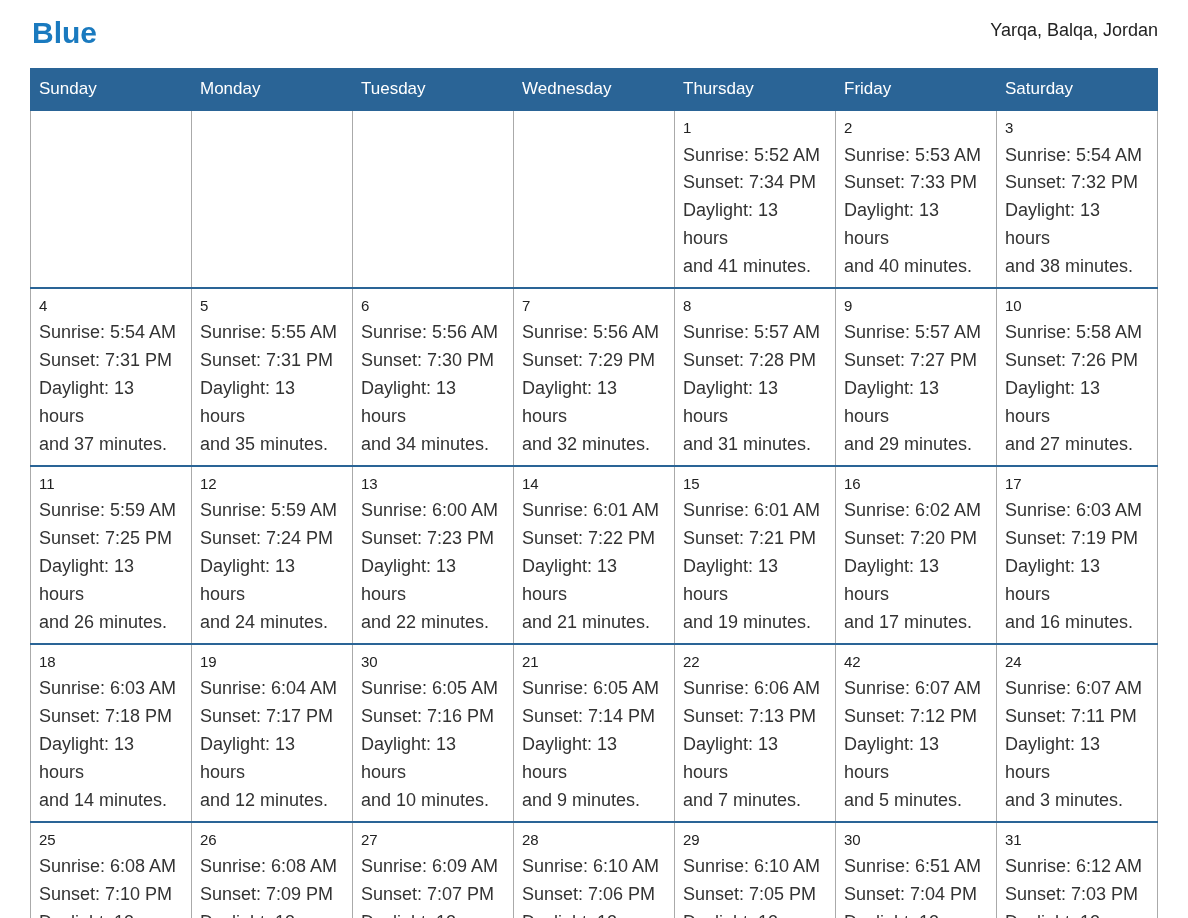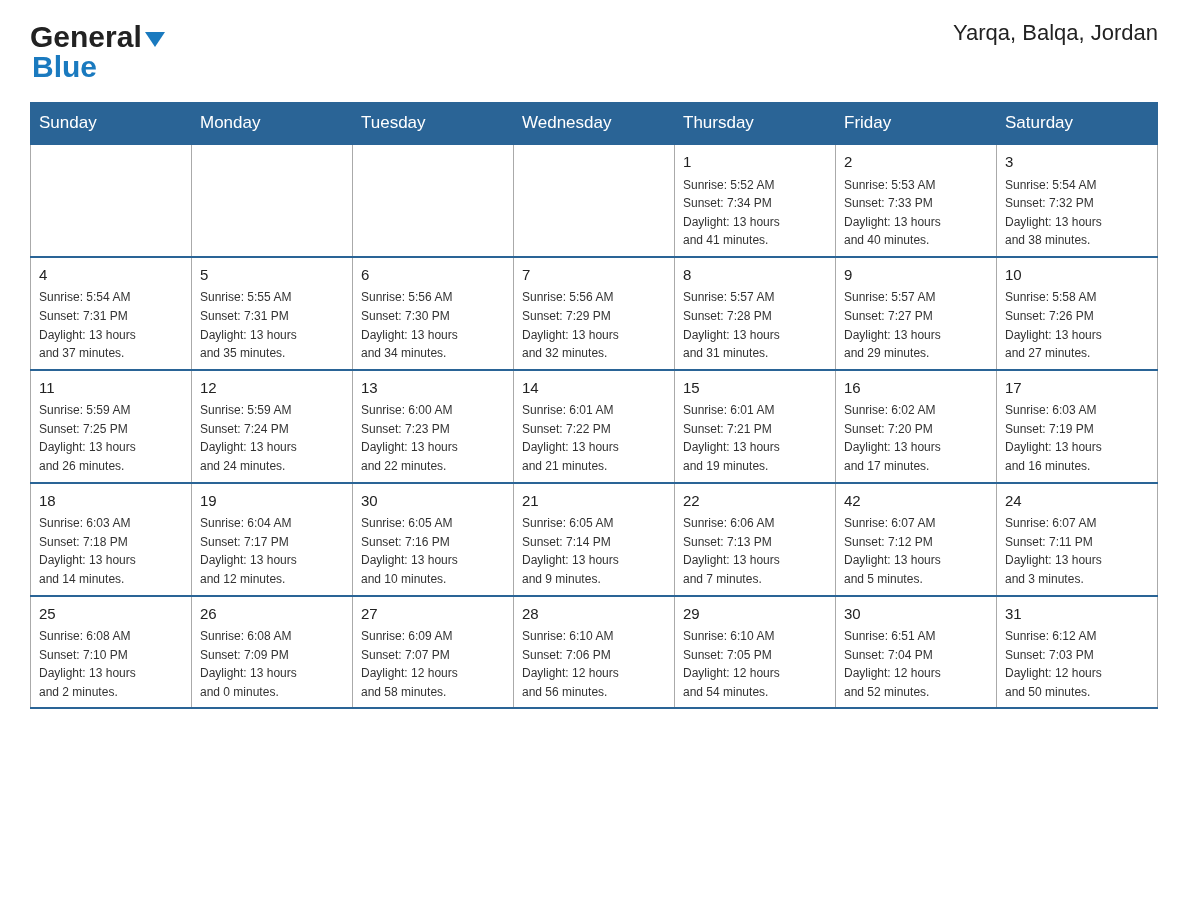--- a/index.html
+++ b/index.html
@@ -25,21 +25,21 @@
     .title-block {
       text-align: right;
     }
     .title-block h1 {
       font-size: 52px;
       font-weight: normal;
       color: #222;
       line-height: 1.1;
     }
     .title-block h2 {
-      font-size: 22px;
+      font-size: 18px;
       font-weight: normal;
       color: #222;
     }
     .calendar {
       width: 100%;
       border-collapse: collapse;
       border: 1px solid #2a6496;
     }
     .calendar th {
       background-color: #2a6496;
@@ -64,37 +64,33 @@
       border-bottom: 2px solid #2a6496;
     }
     .day-number {
       font-size: 15px;
       font-weight: normal;
       color: #222;
       display: block;
       margin-bottom: 2px;
     }
     .day-info {
-      font-size: 12px;
+      font-size: 18px;
       color: #333;
       line-height: 1.55;
     }
     .empty-cell {
       background: #fff;
     }
   </style>
 </head>
 <body>
 
 <div class="header">
   <div class="logo">
-    <div style="display:flex;align-items:center;">
-      <span style="font-size:30px;font-weight:bold;color:#222;font-family:Arial,sans-serif;">General</span>
-      <span style="display:inline-block;width:0;height:0;border-left:10px solid transparent;border-right:10px solid transparent;border-top:15px solid #1a7abf;margin-left:3px;margin-top:4px;"></span>
-    </div>
     <div style="display:flex;align-items:center;margin-top:-4px;margin-left:2px;">
       <span style="font-size:30px;font-weight:bold;color:#1a7abf;font-family:Arial,sans-serif;">Blue</span>
     </div>
   </div>
   <div class="title-block">
     <h2>Yarqa, Balqa, Jordan</h2>
   </div>
 </div>
 
 <table class="calendar">

